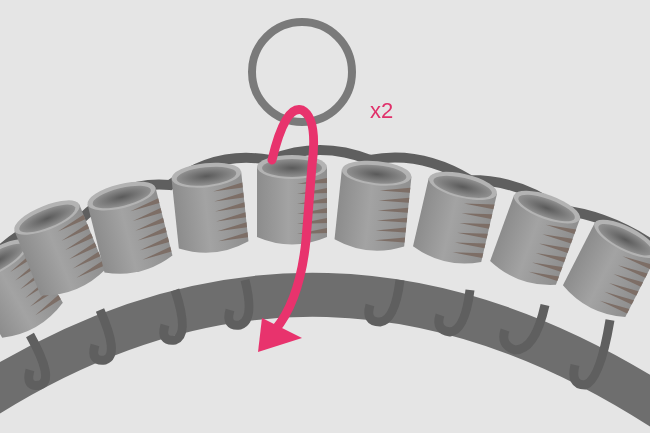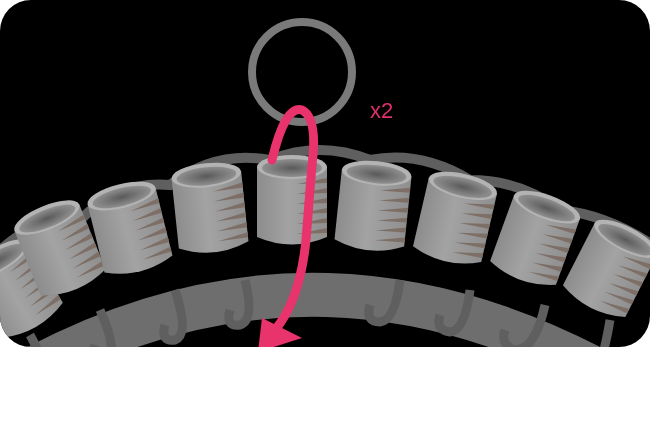--- a/index.html
+++ b/index.html
@@ -1,16 +1,16 @@
 <!DOCTYPE html>
 <html><head>
 <meta charset="utf-8">
 <style>
   html, body { margin: 0; padding: 0; background: #ffffff; }
-  #stage { position: relative; width: 650px; height: 347px; overflow: hidden; background: #000000; border-radius: 31px; }
+  #stage { position: relative; width: 650px; height: 433px; overflow: hidden; background: #e5e5e5; }
   svg { position: absolute; left: 0; top: 0; }
   .label { position: absolute; font-family: "Liberation Sans", sans-serif; font-size: 22px; }
 </style>
 </head>
 <body>
 
 <div id="stage">
   <svg width="650" height="433" viewBox="0 0 650 433">
     <defs>
       <linearGradient id="beadGrad" x1="0" x2="1" y1="0" y2="0">

